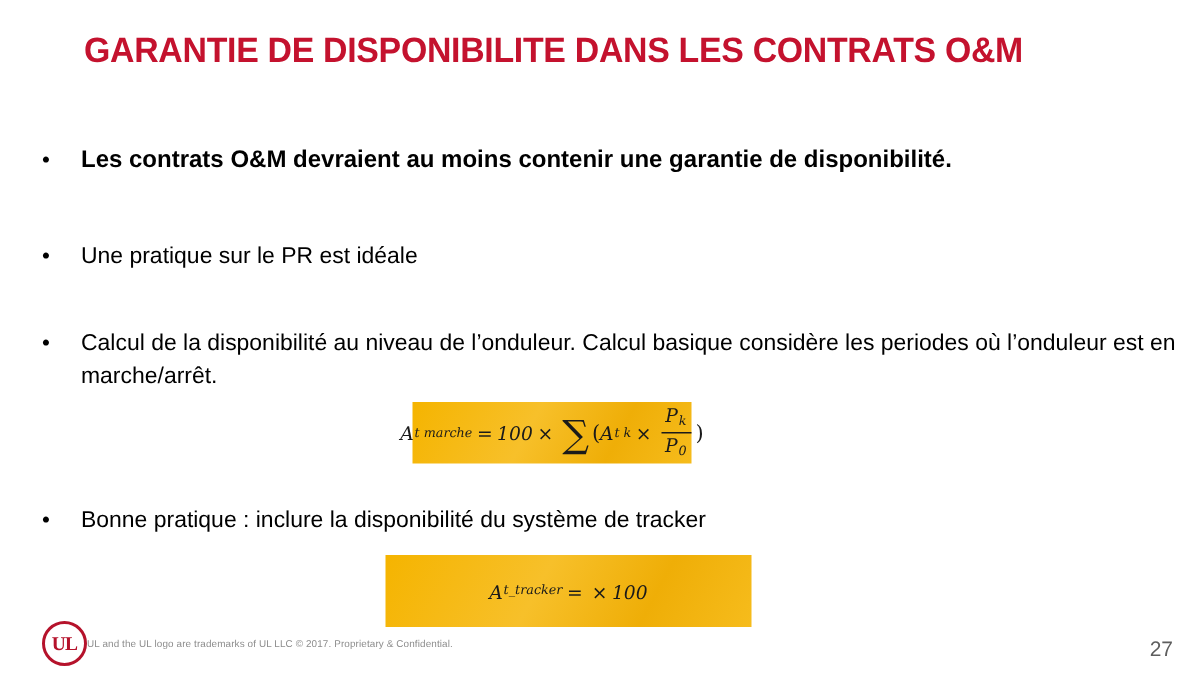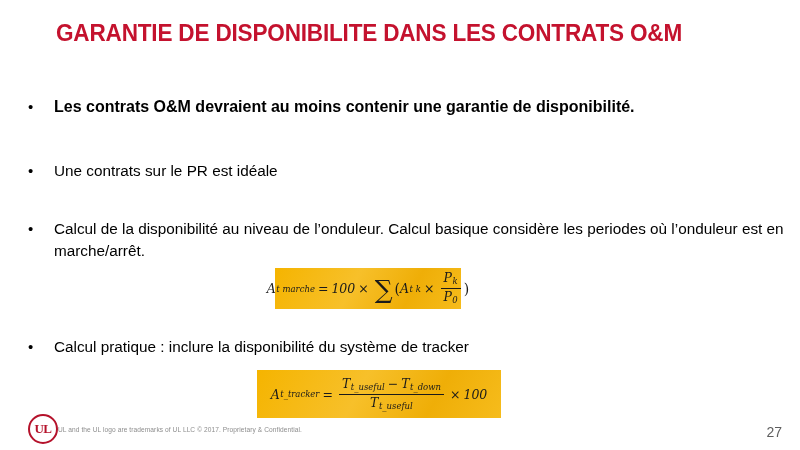--- a/index.html
+++ b/index.html
@@ -199,31 +199,31 @@
 
   <div class="body-list">
 
     <div class="bullet-row row-1">
       <span class="bullet-dot">•</span>
       <span class="bullet-text bold">Les contrats O&amp;M devraient au moins contenir une garantie de disponibilité.</span>
     </div>
 
     <div class="bullet-row row-2">
       <span class="bullet-dot">•</span>
-      <span class="bullet-text">Une contrats sur le PR est idéale</span>
+      <span class="bullet-text">Une pratique sur le PR est idéale</span>
     </div>
 
     <div class="bullet-row row-3">
       <span class="bullet-dot">•</span>
       <span class="bullet-text">Calcul de la disponibilité au niveau de l’onduleur. Calcul basique considère les periodes où l’onduleur est en marche/arrêt.</span>
     </div>
 
     <div class="bullet-row row-4">
       <span class="bullet-dot">•</span>
-      <span class="bullet-text">Calcul pratique : inclure la disponibilité du système de tracker</span>
+      <span class="bullet-text">Bonne pratique : inclure la disponibilité du système de tracker</span>
     </div>
   </div>
 
   <div class="formula-box box-1">
     <span class="eq">
         <span>A</span>
         <sub class="sb">t marche</sub>
         <span class="sym">=</span>
         <span>100</span>
         <span class="sym">×</span>
@@ -238,24 +238,20 @@
           </span>
         <span class="paren">)</span>
       </span>
   </div>
 
   <div class="formula-box box-2">
     <span class="eq big">
         <span>A</span>
         <sub class="sb">t_tracker</sub>
         <span class="sym">=</span>
-        <span class="frac">
-            <span class="num"><span>T</span><sub class="sb">t_useful</sub><span class="sym">−</span><span>T</span><sub class="sb">t_down</sub></span>
-            <span class="den"><span>T</span><sub class="sb">t_useful</sub></span>
-          </span>
         <span class="sym">×</span>
         <span>100</span>
       </span>
   </div>
 
   <div class="footer-logo">
     <div class="ring"></div>
     <div class="ul-text">UL</div>
   </div>
 

